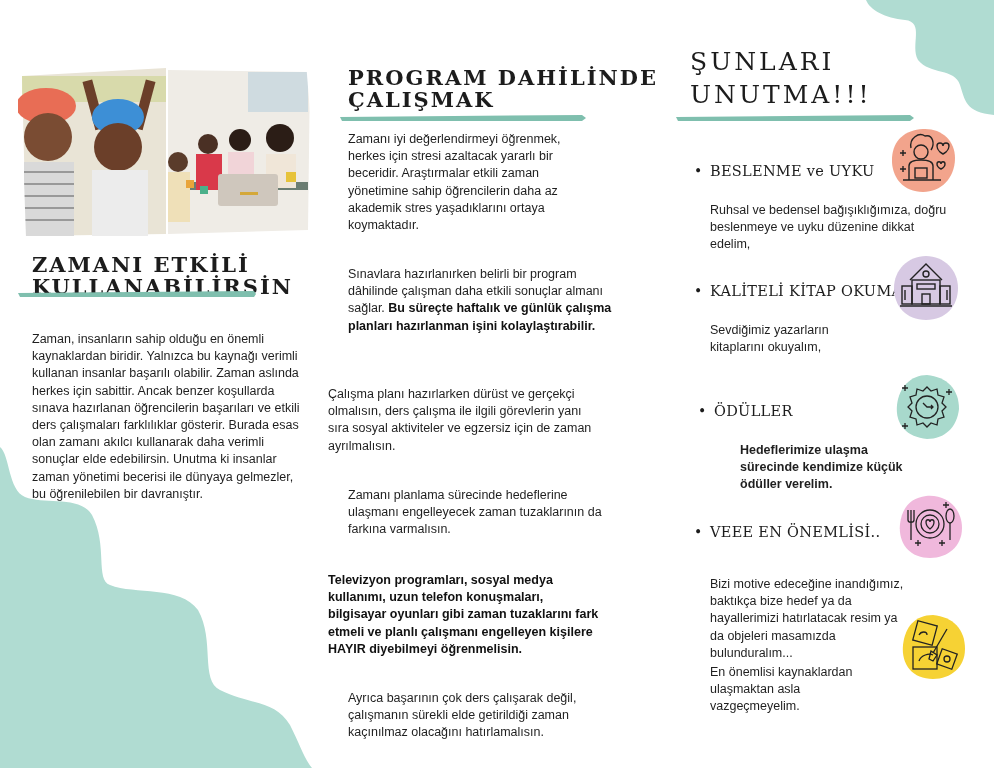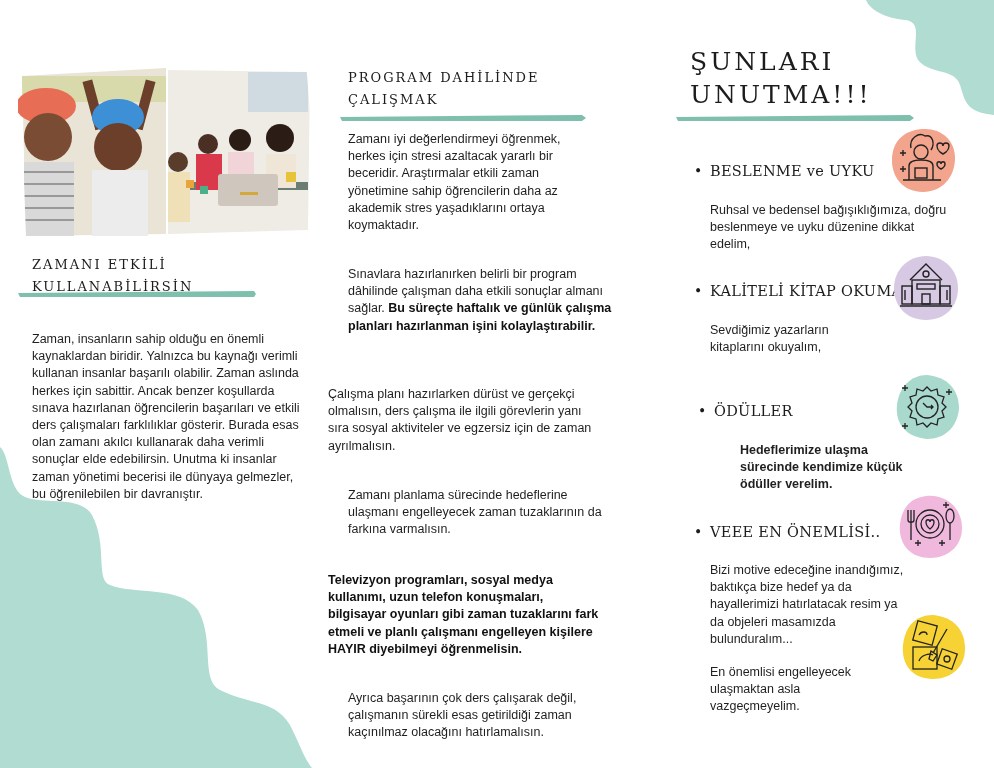--- a/index.html
+++ b/index.html
@@ -7,21 +7,21 @@
   body { position: relative; font-family: "DejaVu Sans", sans-serif; color: #1a1a1a; }
   #blob-bl { left: 0; top: 0; width: 994px; height: 768px; pointer-events: none; }
 
   .heading {
     position: absolute;
     font-family: "DejaVu Serif", serif;
     font-weight: normal;
     letter-spacing: 2px;
     color: #1c1c1c;
   }
-  .h-small { font-size: 13px; line-height: 22px; }
+  .h-small { font-size: 21px; line-height: 22px; font-weight: bold; }
   .h-big { font-size: 25px; line-height: 33px; letter-spacing: 3px; }
 
   .stroke { position: absolute; height: 7px; }
 
   .para {
     position: absolute;
     font-family: "Liberation Sans", sans-serif;
     font-size: 12.5px;
     line-height: 17.2px;
     color: #1f1f1f;
@@ -124,21 +124,21 @@
 
 <div class="para" style="left:348px; top:131px; width:252px;">Zamanı iyi değerlendirmeyi öğrenmek, herkes için stresi azaltacak yararlı bir beceridir. Araştırmalar etkili zaman yönetimine sahip öğrencilerin daha az akademik stres yaşadıklarını ortaya koymaktadır.</div>
 <div class="para" style="left:348px; top:266px; width:272px;">
   <span>Sınavlara hazırlanırken belirli bir program dâhilinde çalışman daha etkili sonuçlar almanı sağlar. </span><b>Bu süreçte haftalık ve günlük çalışma planları hazırlanman işini kolaylaştırabilir.</b>
 </div>
 <div class="para" style="left:328px; top:386px; width:276px;">Çalışma planı hazırlarken dürüst ve gerçekçi olmalısın, ders çalışma ile ilgili görevlerin yanı sıra sosyal aktiviteler ve egzersiz için de zaman ayrılmalısın.</div>
 <div class="para" style="left:348px; top:487px; width:262px;">Zamanı planlama sürecinde hedeflerine ulaşmanı engelleyecek zaman tuzaklarının da farkına varmalısın.</div>
 <div class="para" style="left:328px; top:572px; width:272px;">
   <b>Televizyon programları, sosyal medya kullanımı, uzun telefon konuşmaları, bilgisayar oyunları gibi zaman tuzaklarını fark etmeli ve planlı çalışmanı engelleyen kişilere HAYIR diyebilmeyi öğrenmelisin.</b>
 </div>
-<div class="para" style="left:348px; top:690px; width:260px;">Ayrıca başarının çok ders çalışarak değil, çalışmanın sürekli esas getirildiği zaman kaçınılmaz olacağını hatırlamalısın.</div>
+<div class="para" style="left:348px; top:690px; width:260px;">Ayrıca başarının çok ders çalışarak değil, çalışmanın sürekli elde getirildiği zaman kaçınılmaz olacağını hatırlamalısın.</div>
 
 
 <div class="heading h-big" style="left:690px; top:45px;">
   <div>ŞUNLARI</div>
   <div>UNUTMA!!!</div>
 </div>
 <svg class="stroke" style="left:676px; top:114px; width:238px; height:8px;" viewBox="0 0 238 8">
   <path d="M0,3 L234,1 L238,4 L234,7 L2,7 Z" fill="#7fbfae"></path>
 </svg>
 
@@ -219,33 +219,33 @@
       <path d="M30,30 C30,27 34,27 34,30 C34,27 38,27 38,30 C38,34 34,37 34,37 C34,37 30,34 30,30Z"></path>
       <path d="M12,18 L12,28 C12,31 18,31 18,28 L18,18 M15,18 L15,48"></path>
       <ellipse cx="54" cy="24" rx="4" ry="7"></ellipse>
       <line x1="54" y1="31" x2="54" y2="48"></line>
       <path d="M50,10 L50,16 M47,13 L53,13"></path>
       <path d="M22,48 L22,54 M19,51 L25,51"></path>
       <path d="M46,48 L46,54 M43,51 L49,51"></path>
     </g>
   </svg>
 </div>
-<div class="para right-para" style="left:710px; top:562px; width:196px;">Bizi motive edeceğine inandığımız, baktıkça bize hedef ya da hayallerimizi hatırlatacak resim ya da objeleri masamızda bulunduralım...</div>
+<div class="para right-para" style="left:710px; top:576px; width:196px;">Bizi motive edeceğine inandığımız, baktıkça bize hedef ya da hayallerimizi hatırlatacak resim ya da objeleri masamızda bulunduralım...</div>
 
 <div class="icon-badge" style="left:899px; top:613px;">
   <svg viewBox="0 0 68 68">
     <path d="M34,2 C54,4 66,16 66,36 C66,54 52,66 34,66 C14,66 2,52 4,32 C6,14 16,2 34,2Z" fill="#f6d234"></path>
     <g fill="none" stroke="#222" stroke-width="1.3">
       <rect x="16" y="10" width="20" height="20" transform="rotate(15 26 20)"></rect>
       <path d="M20,22 C22,18 28,18 28,22"></path>
       <rect x="14" y="34" width="24" height="22"></rect>
       <path d="M20,48 C22,42 30,40 34,42"></path>
       <path d="M48,16 L34,40"></path>
       <path d="M32,38 L38,42 L34,48 L30,46 Z"></path>
       <rect x="40" y="38" width="16" height="16" transform="rotate(20 48 46)"></rect>
       <circle cx="48" cy="46" r="3"></circle>
     </g>
   </svg>
 </div>
-<div class="para right-para" style="left:710px; top:664px; width:170px;">En önemlisi engelleyecek ulaşmaktan asla vazgeçmeyelim.</div>
+<div class="para right-para" style="left:710px; top:664px; width:170px;">En önemlisi kaynaklardan ulaşmaktan asla vazgeçmeyelim.</div>
 
 
 
 
 </body></html>

